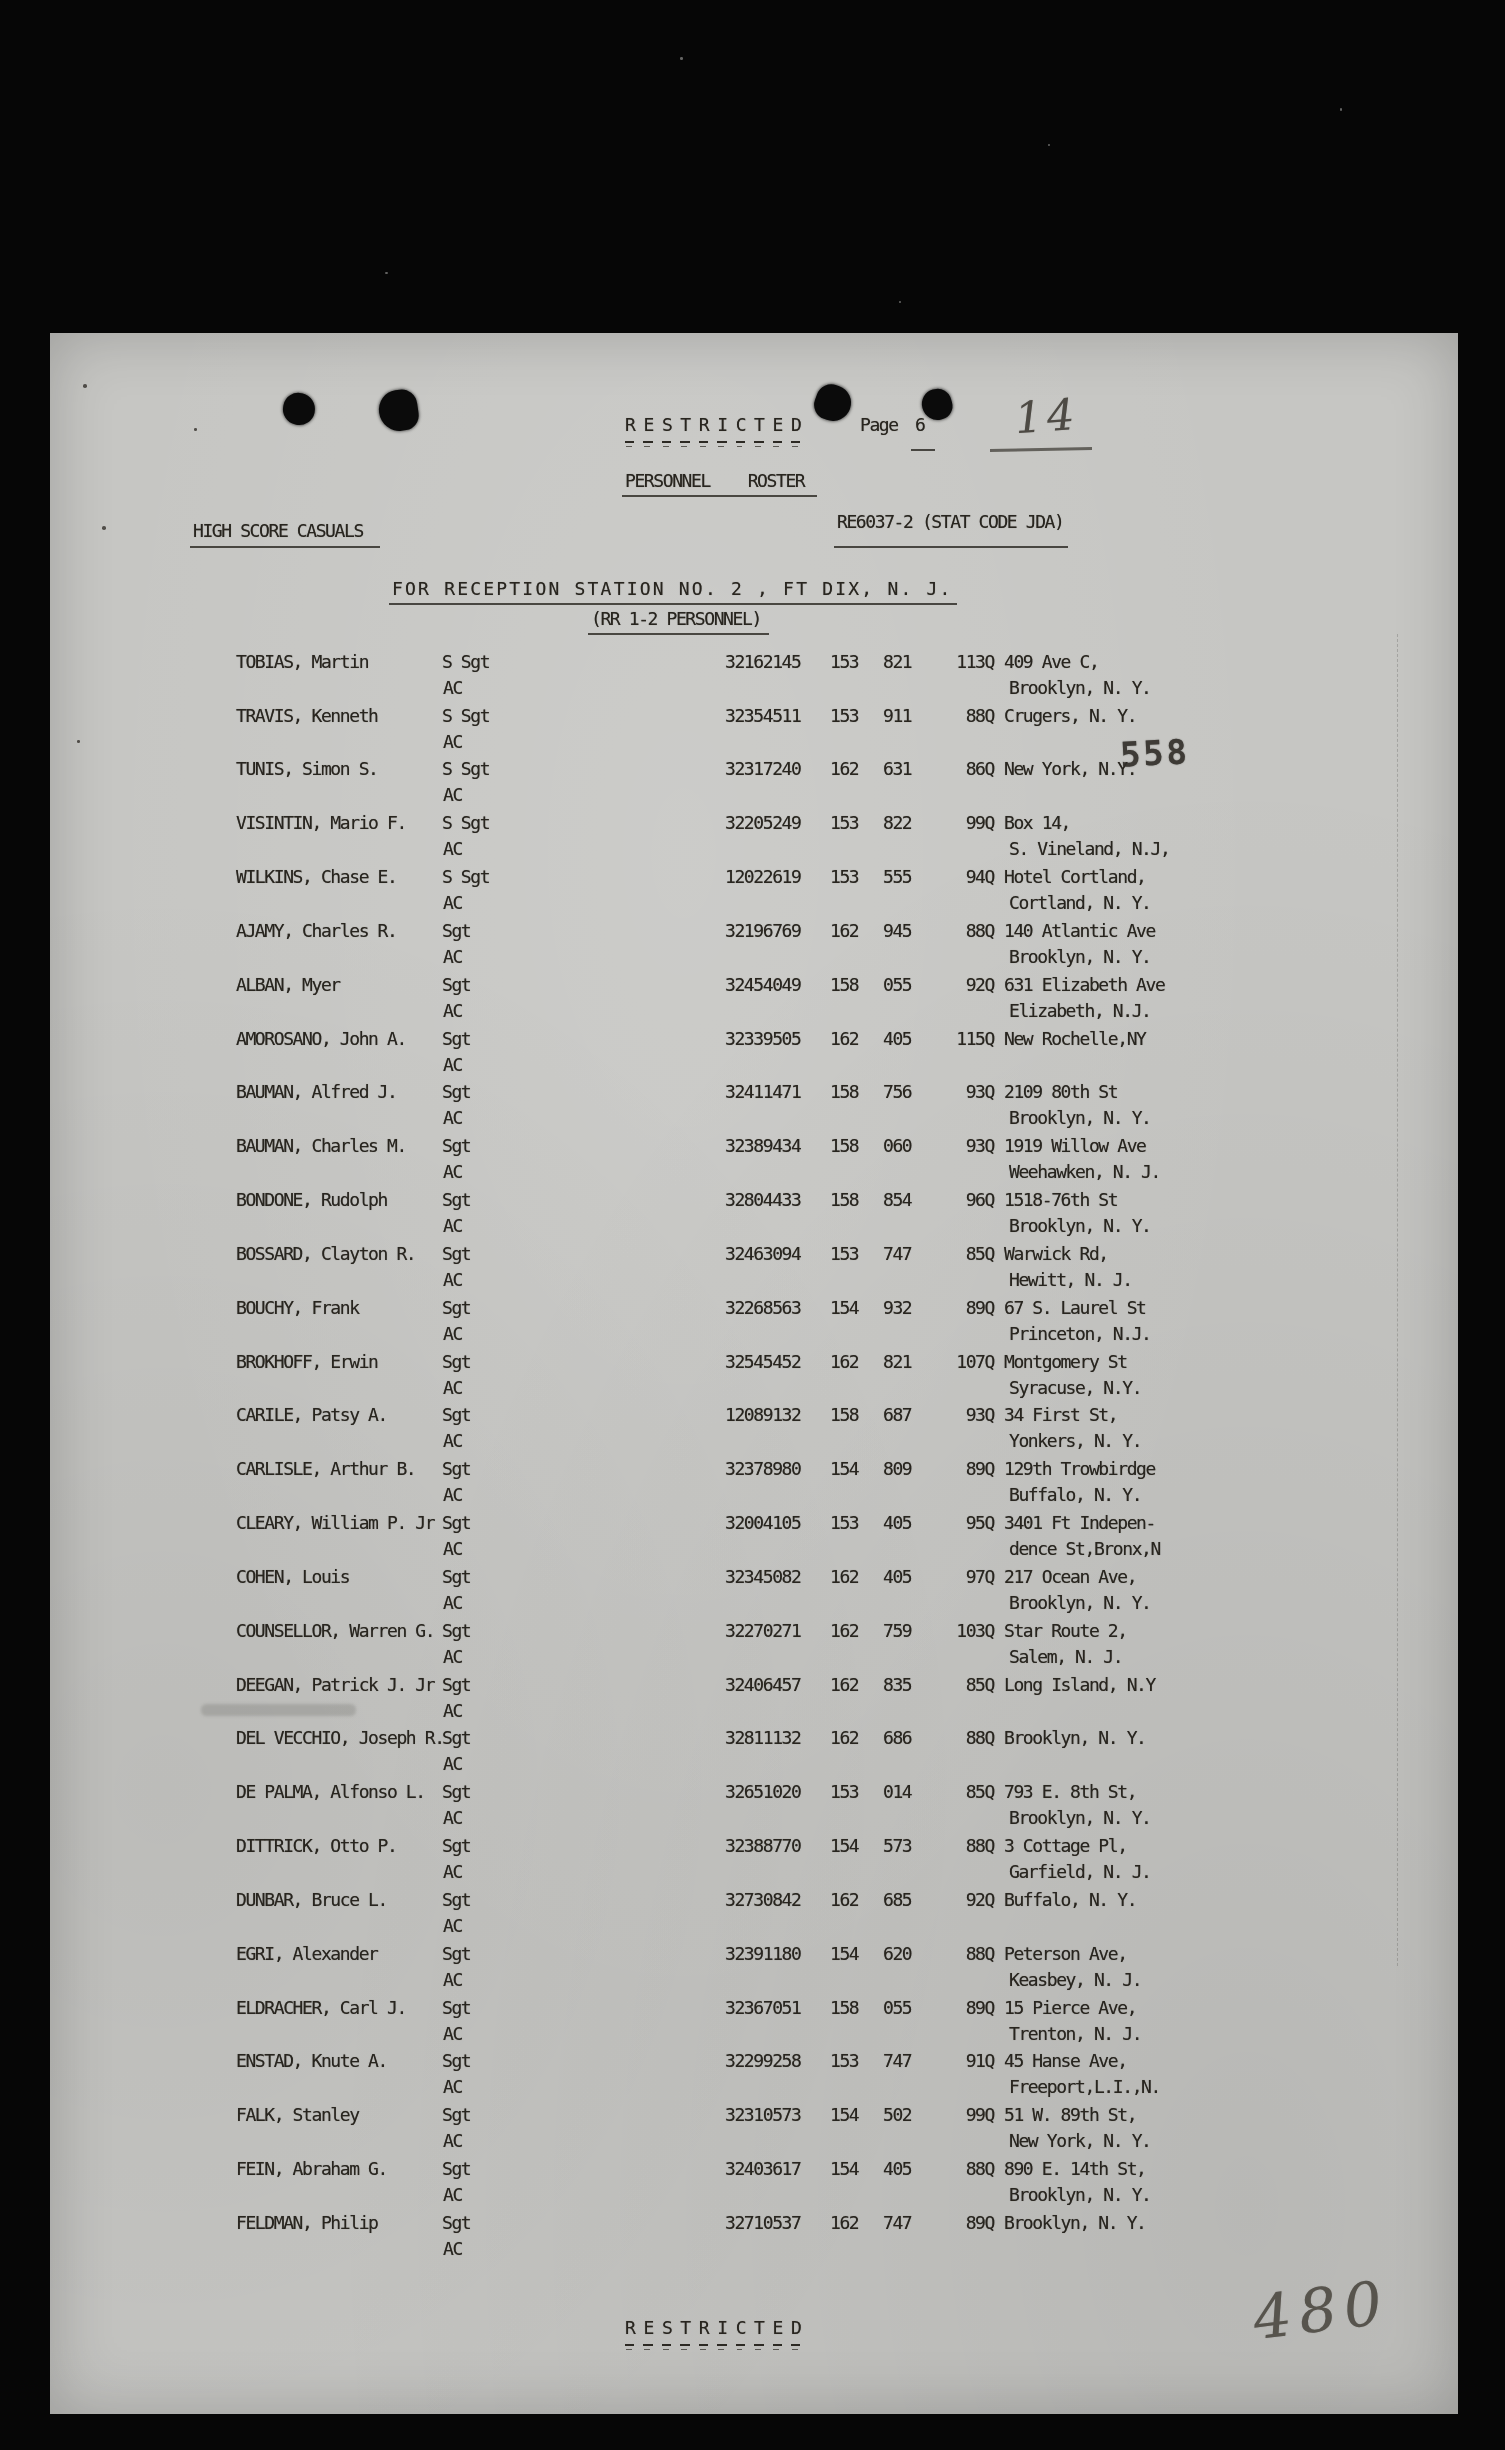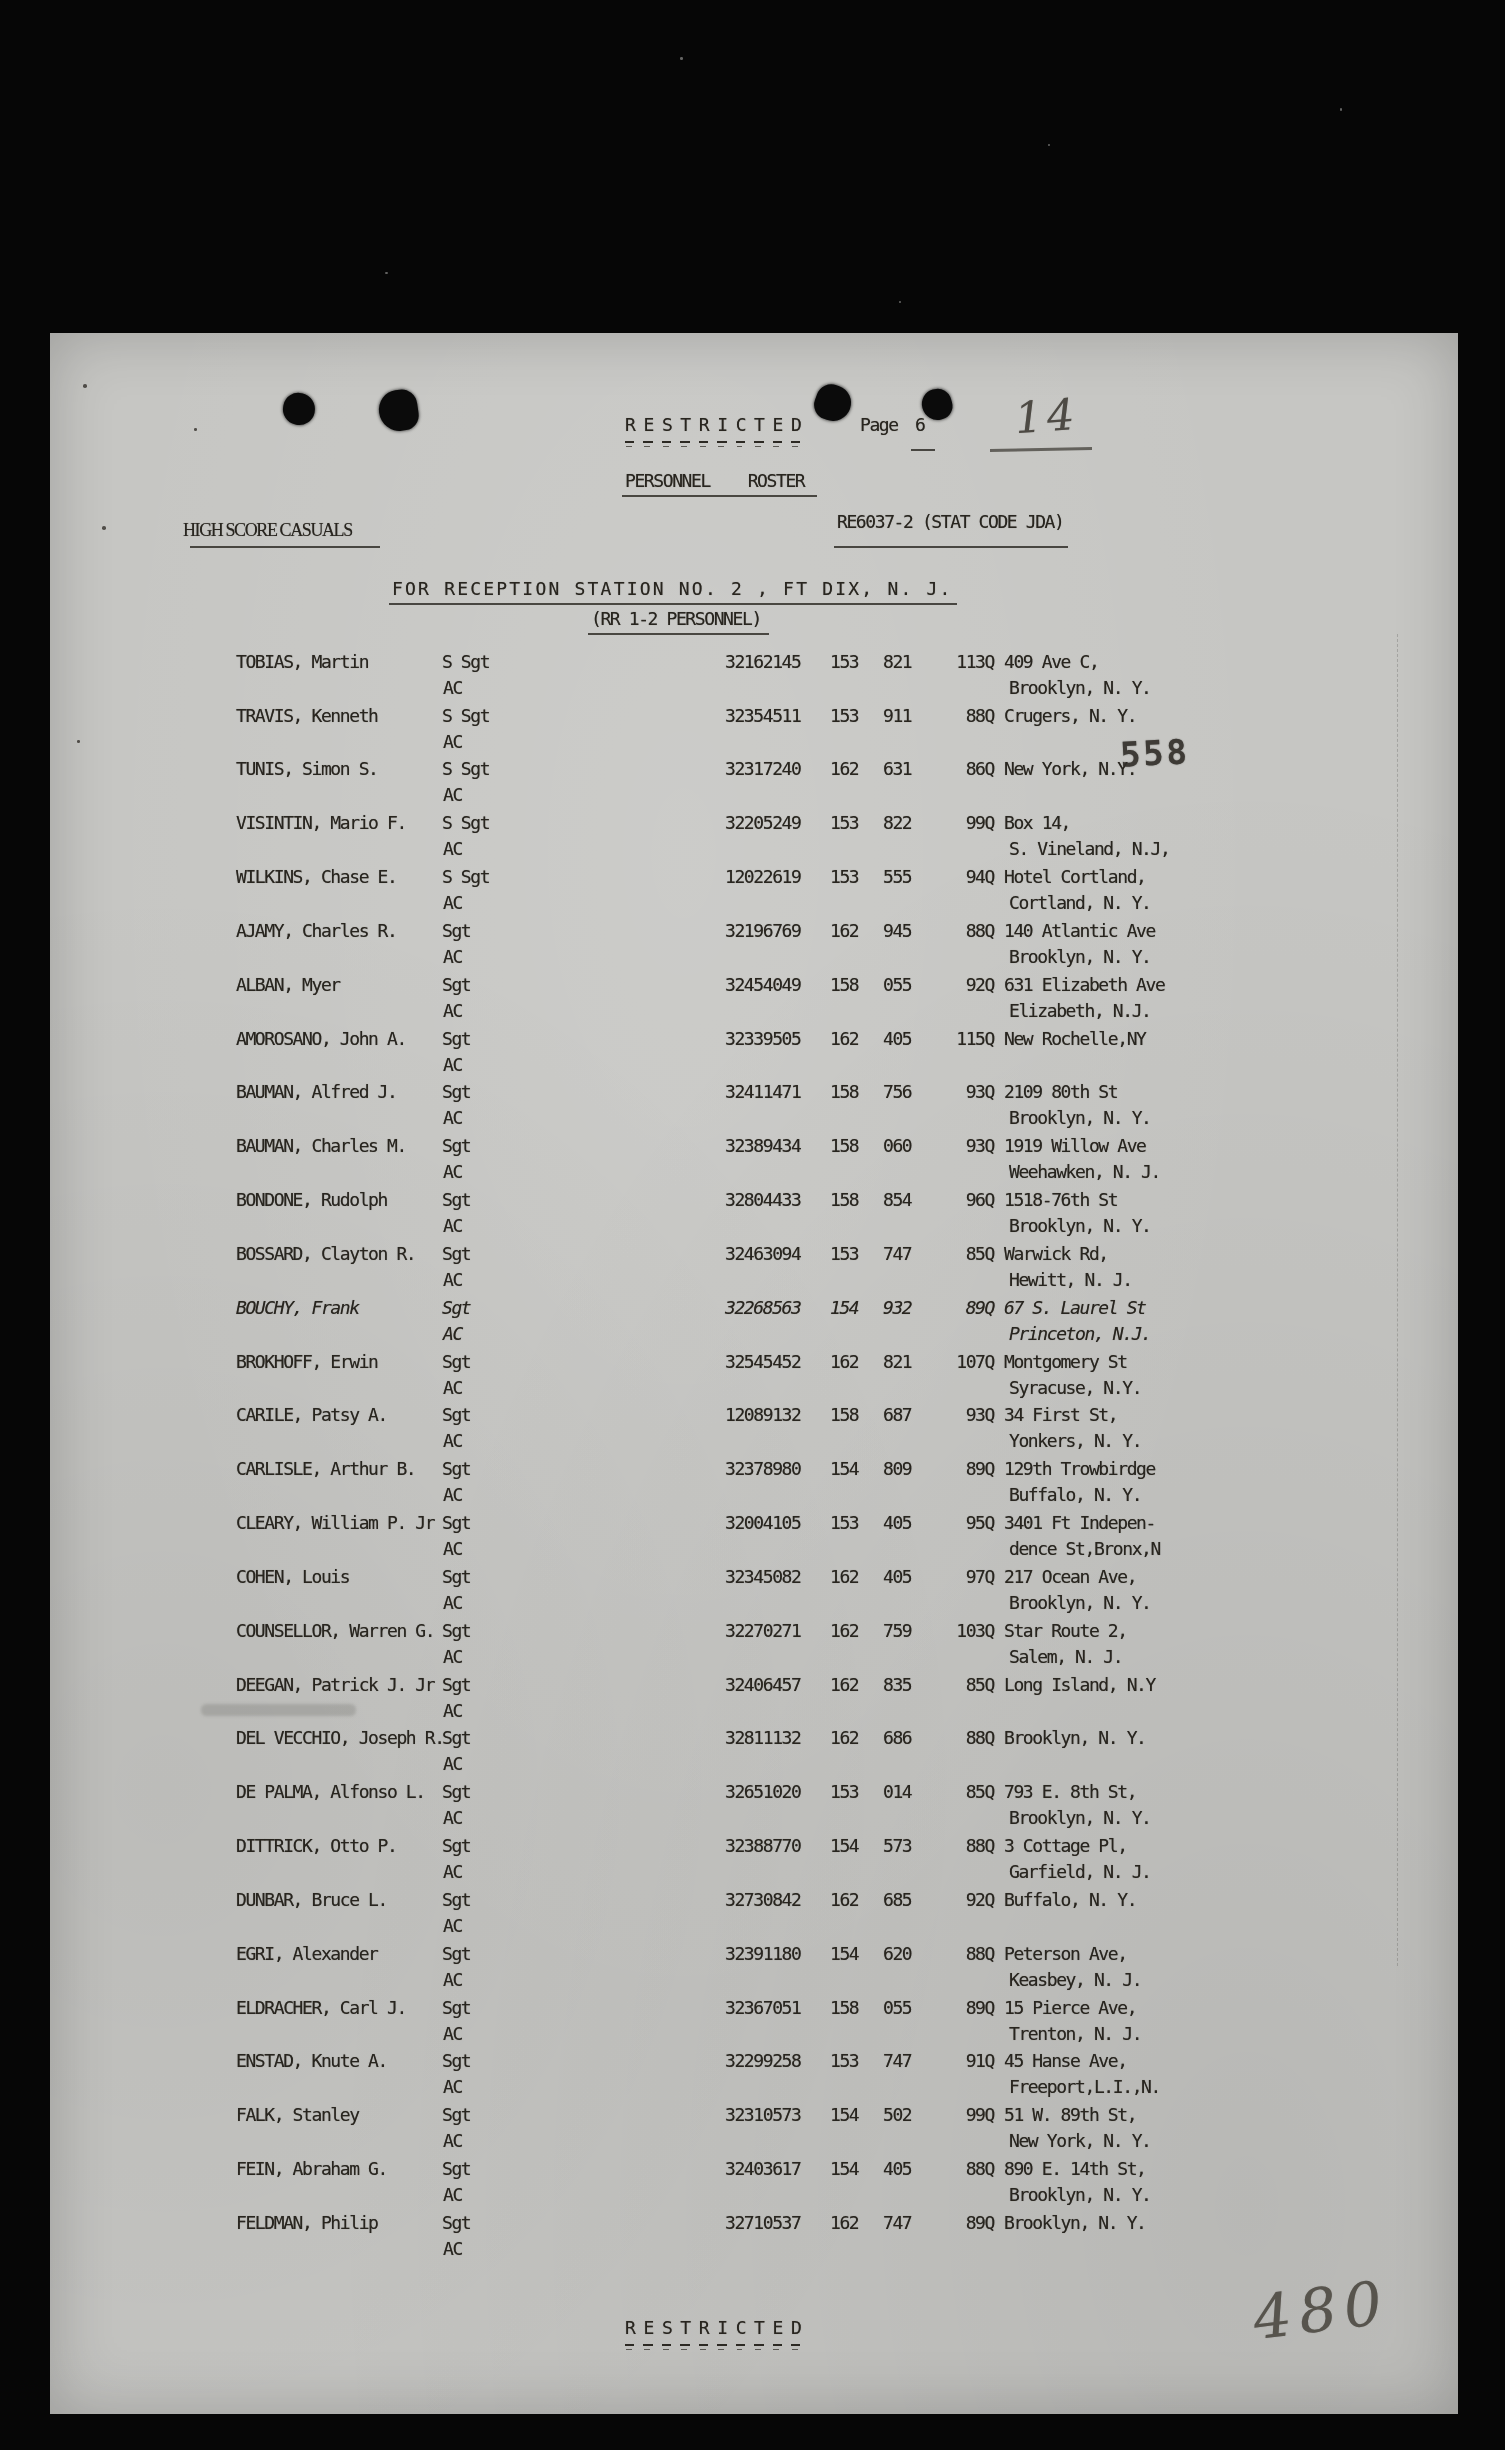--- a/index.html
+++ b/index.html
@@ -87,21 +87,21 @@
   <div class="t spread" style="left:575px;top:79px;"><span class="dul">R</span><span class="dul">E</span><span class="dul">S</span><span class="dul">T</span><span class="dul">R</span><span class="dul">I</span><span class="dul">C</span><span class="dul">T</span><span class="dul">E</span><span class="dul">D</span></div>
   <span class="t" style="left:810px;top:79px;">Page</span>
   <span class="t" style="left:865px;top:79px;">6</span>
   <div class="ul" style="left:861px;top:116px;width:24px;"></div>
   <span class="hw" style="left:965px;top:58px;font-size:43px;letter-spacing:4.6px;transform:rotate(-4deg);">14</span>
   <div class="ul" style="left:940px;top:115px;width:102px;height:2.7px;background:#4d4a44;transform:rotate(-1deg);"></div>
 
   <span class="t" style="left:575px;top:135px;">PERSONNEL    ROSTER</span>
   <div class="ul" style="left:572px;top:162px;width:195px;"></div>
 
-  <span class="t" style="left:133px;top:185px;font-family:Liberation Serif, serif;">HIGH SCORE CASUALS</span>
+  <span class="t" style="left:143px;top:185px;">HIGH SCORE CASUALS</span>
   <div class="ul" style="left:140px;top:213px;width:190px;"></div>
 
   <span class="t" style="left:787px;top:176px;">RE6037-2 (STAT CODE JDA)</span>
   <div class="ul" style="left:784px;top:213px;width:234px;"></div>
 
   <span class="t" style="left:342px;top:243px;letter-spacing:2.2px;">FOR RECEPTION STATION NO. 2 , FT DIX, N. J.</span>
   <div class="ul" style="left:339px;top:270px;width:568px;"></div>
   <span class="t" style="left:541px;top:273px;">(RR 1-2 PERSONNEL)</span>
   <div class="ul" style="left:538px;top:300px;width:181px;"></div>
 
@@ -243,21 +243,21 @@
     <span class="t c rank">Sgt</span>
     <span class="t c branch">AC</span>
     <span class="t c serial">32463094</span>
     <span class="t c cola">153</span>
     <span class="t c colb">747</span>
     <span class="t c colq">85Q</span>
     <span class="t c addr1">Warwick Rd,</span>
     <span class="t c addr2">Hewitt, N. J.</span>
   </div>
 
-  <div class="row" style="top: 962px; font-style: italic;">
+  <div class="row" style="top: 962px;">
     <span class="t c name">BOUCHY, Frank</span>
     <span class="t c rank">Sgt</span>
     <span class="t c branch">AC</span>
     <span class="t c serial">32268563</span>
     <span class="t c cola">154</span>
     <span class="t c colb">932</span>
     <span class="t c colq">89Q</span>
     <span class="t c addr1">67 S. Laurel St</span>
     <span class="t c addr2">Princeton, N.J.</span>
   </div>

